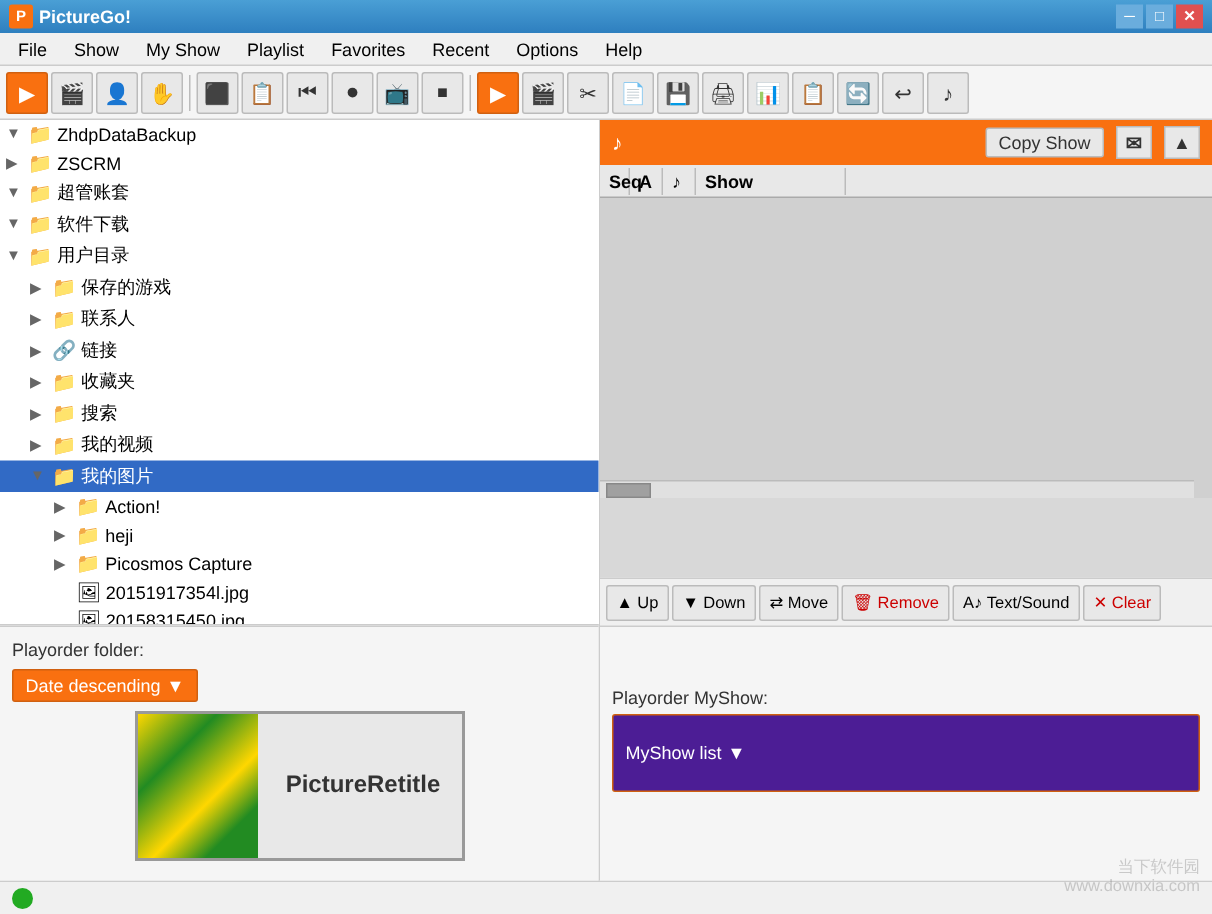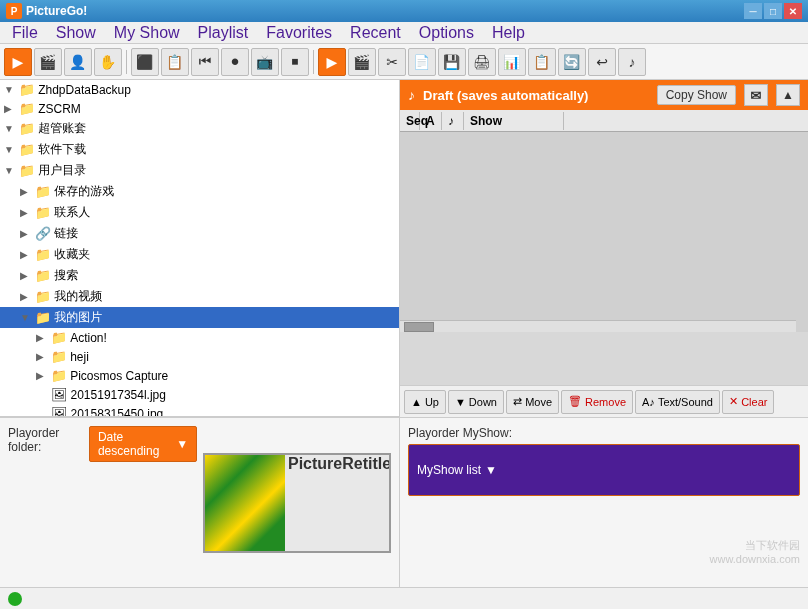--- a/index.html
+++ b/index.html
@@ -35,22 +35,22 @@
       height: 22px;
       display: flex;
       align-items: center;
       padding: 0 4px;
       border-bottom: 1px solid #ccc;
       gap: 2px;
     }
     .menu-item {
       padding: 2px 8px;
       cursor: pointer;
-      font-size: 16px;
-      color: #4c1d95;
+      font-size: 12px;
+      color: #000000;
     }
 
     
     #toolbar {
       background: #f5f5f5;
       height: 36px;
       display: flex;
       align-items: center;
       padding: 0 4px;
       border-bottom: 1px solid #ccc;
@@ -106,42 +106,42 @@
     .tree-toggle { width: 12px; font-size: 10px; color: #666; flex-shrink: 0; }
     .tree-icon { font-size: 13px; flex-shrink: 0; }
     .tree-label { font-size: 12px; }
 
     
     #bottom-left {
       height: 170px;
       background: #f5f5f5;
       border-top: 1px solid #ccc;
       display: flex;
-      flex-direction: row;
+      flex-direction: column;
       align-items: center;
       padding: 8px;
       gap: 6px;
     }
     .playorder-label { font-size: 12px; color: #333; align-self: flex-start; }
     .playorder-dropdown {
       background: #f97010;
       color: white;
       border: 1px solid #d06010;
       padding: 3px 8px;
       border-radius: 2px;
       font-size: 12px;
       cursor: pointer;
       display: flex; align-items: center; gap: 4px;
       align-self: flex-start;
     }
     .preview-box {
       width: 220px; height: 100px;
       border: 2px solid #999;
       background: #e8e8e8;
-      display: flex; justify-content: center;
+      display: flex; align-items: center; justify-content: center;
       position: relative;
       overflow: hidden;
     }
     .preview-image {
       width: 80px; height: 96px;
       background: linear-gradient(135deg, #ffd700, #228b22, #ffd700 60%, #228b22 80%);
       position: absolute; left: 0; top: 0;
     }
     .preview-title {
       font-size: 16px; font-weight: bold; color: #333;
@@ -265,21 +265,21 @@
     }
     .show-btn.danger { color: #c00; }
 
     
     #bottom-right {
       height: 170px;
       background: #f5f5f5;
       border-top: 1px solid #ccc;
       padding: 8px;
     }
-    .myshow-label { font-size: 12px; color: #333; margin-bottom: 4px; }
+    .myshow-label { font-size: 12px; color: #333; margin-bottom: 4px; margin-top: 32px; }
     .myshow-dropdown {
       background: #4c1d95;
       color: white;
       border: 1px solid #d06010;
       padding: 18px 8px;
       border-radius: 2px;
       font-size: 12px;
       cursor: pointer;
       display: flex; align-items: center; gap: 4px;
     }
@@ -298,21 +298,21 @@
     .status-icon {
       width: 14px; height: 14px;
       background: #22aa22;
       border-radius: 50%;
       flex-shrink: 0;
     }
 
     
     #watermark {
       position: fixed;
-      bottom: 44px;
+      bottom: 12px;
       right: 8px;
       opacity: 0.4;
       font-size: 11px;
       color: #888;
       text-align: right;
       pointer-events: none;
     }
 
     
     ::-webkit-scrollbar { width: 12px; height: 12px; }
@@ -483,21 +483,20 @@
         <span class="preview-title">PictureRetitle</span>
       </div>
     </div>
 
   </div>
 
   <div id="right-panel">
 
     <div id="draft-header">
       <span class="music-icon">♪</span>
-      <span>Draft (saves automatically)</span>
       <button id="copy-show-btn">Copy Show</button>
       <div id="draft-mail-btn">
         <span>✉</span>
       </div>
       <div id="draft-up-btn">
         <span>▲</span>
       </div>
     </div>
 
     <div id="show-table">

